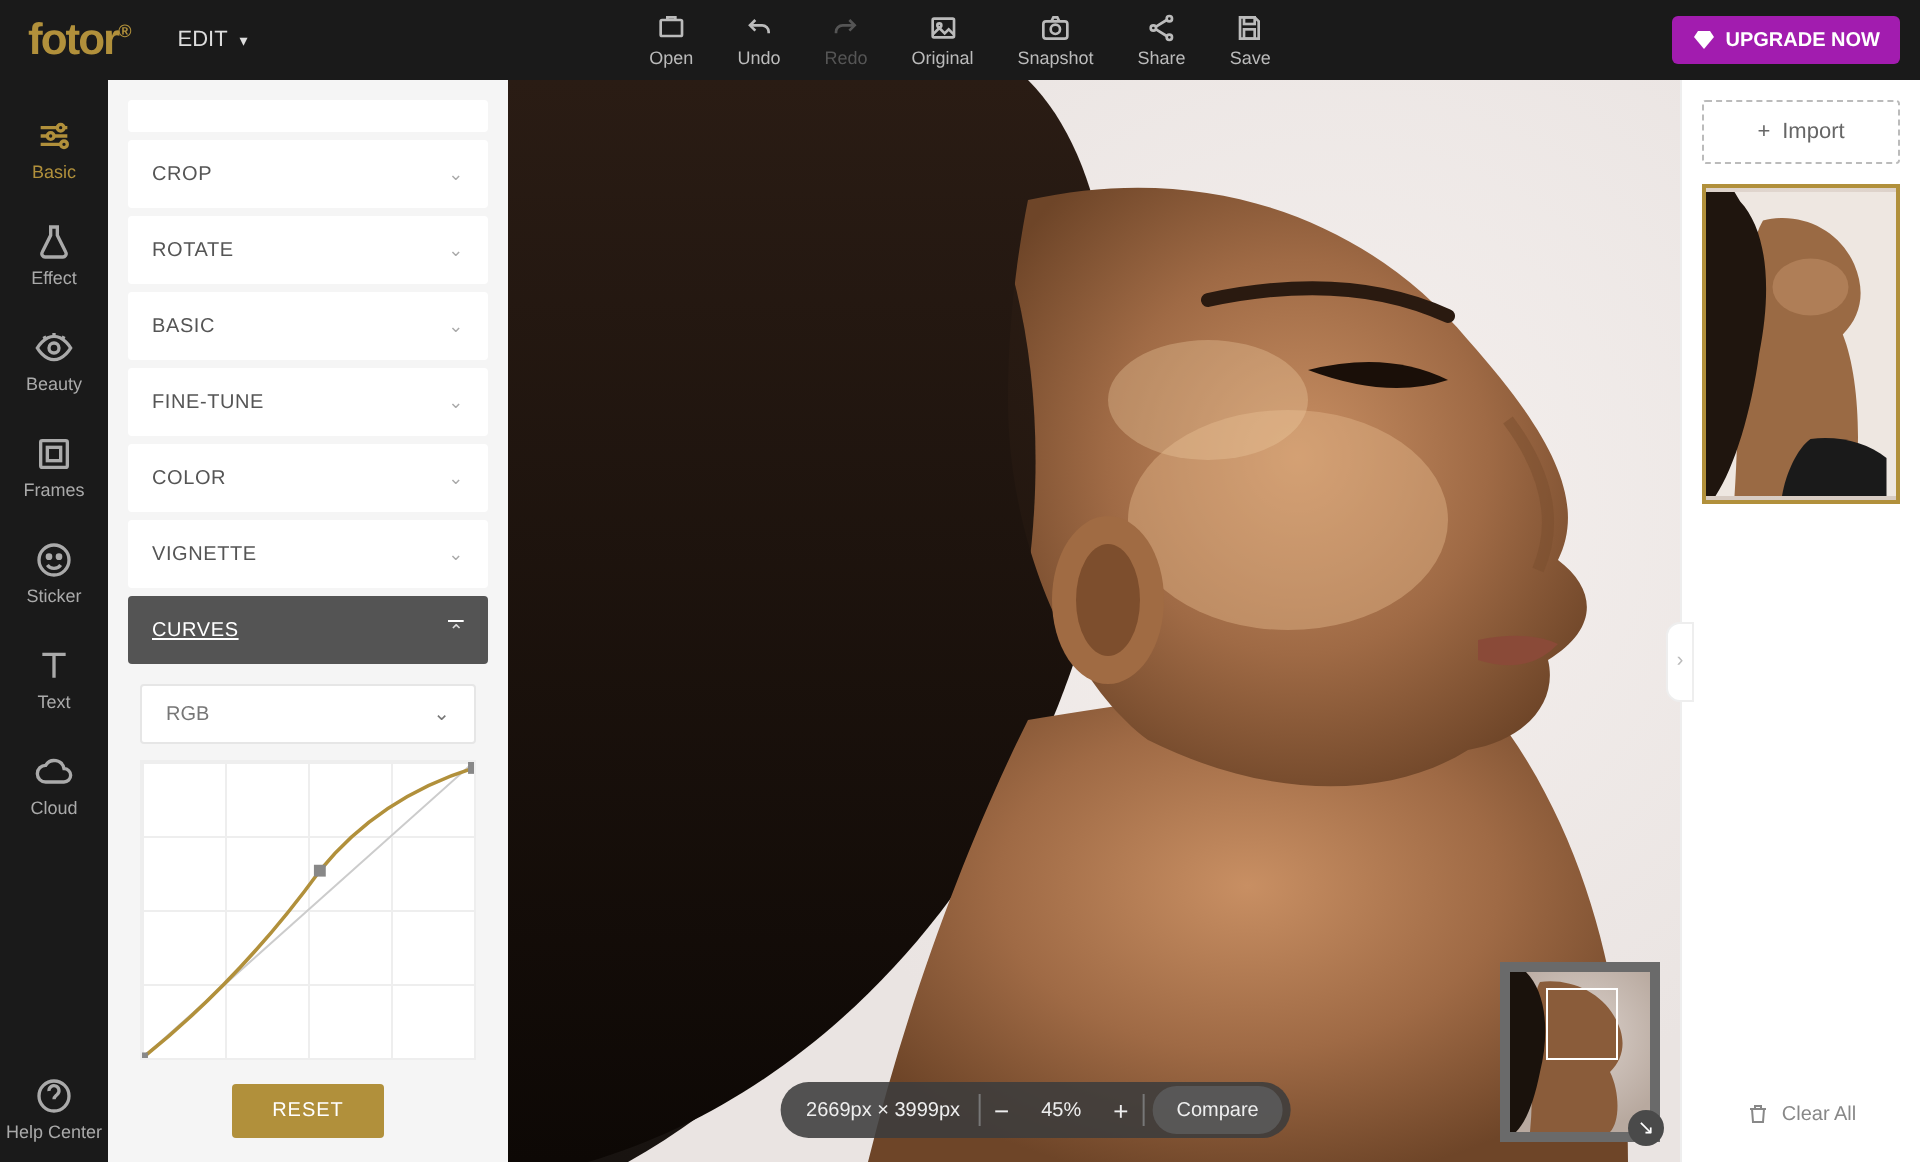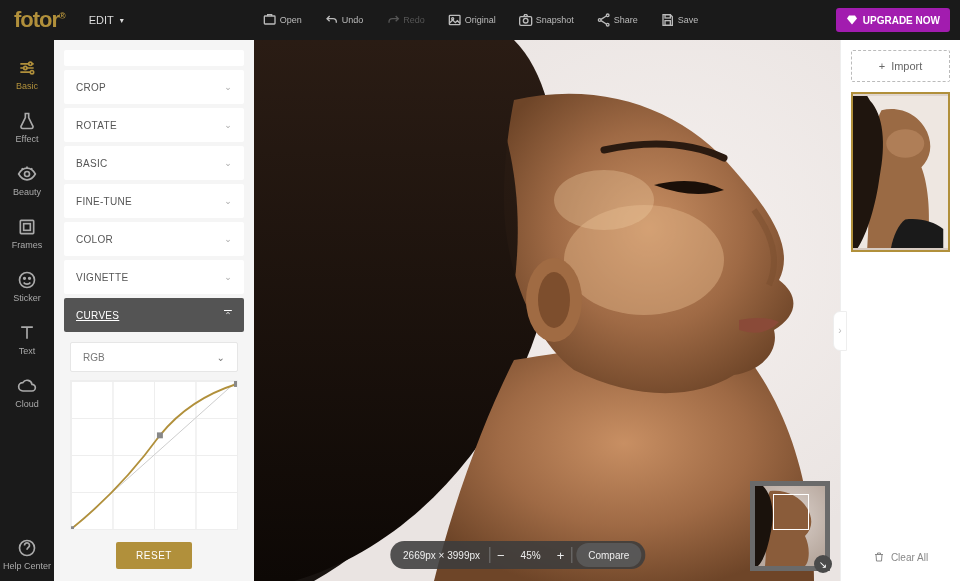--- a/index.html
+++ b/index.html
@@ -37,21 +37,21 @@
   .toolbar {
     position: absolute;
     left: 50%;
     transform: translateX(-50%);
     display: flex;
     gap: 22px;
     align-items: center;
   }
   .tool-item {
     display: flex;
-    flex-direction: row;
+    flex-direction: column;
     align-items: center;
     gap: 2px;
     font-size: 9px;
     color: #bbb;
     cursor: pointer;
   }
   .tool-item.disabled { color: #555; cursor: default; }
   .tool-item svg { width: 16px; height: 16px; }
   .upgrade-btn {
     margin-left: auto;

